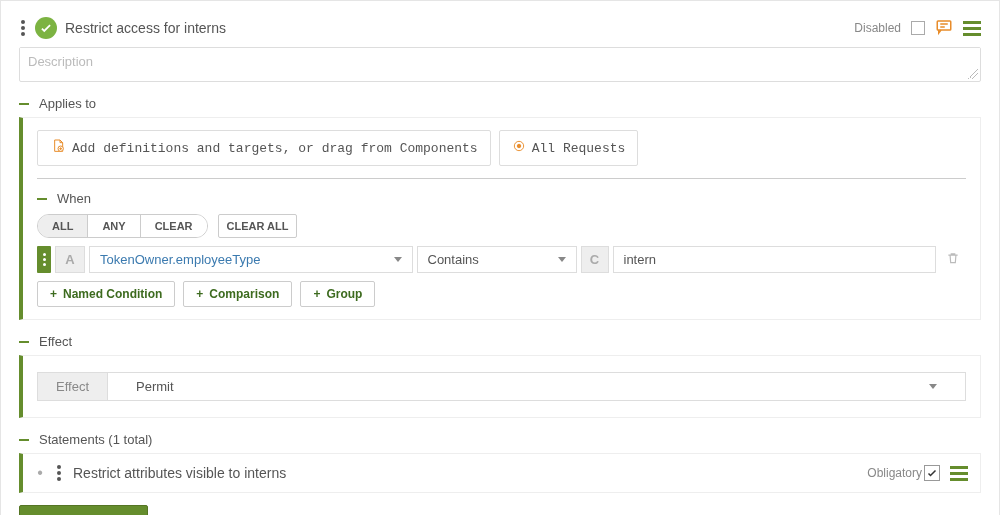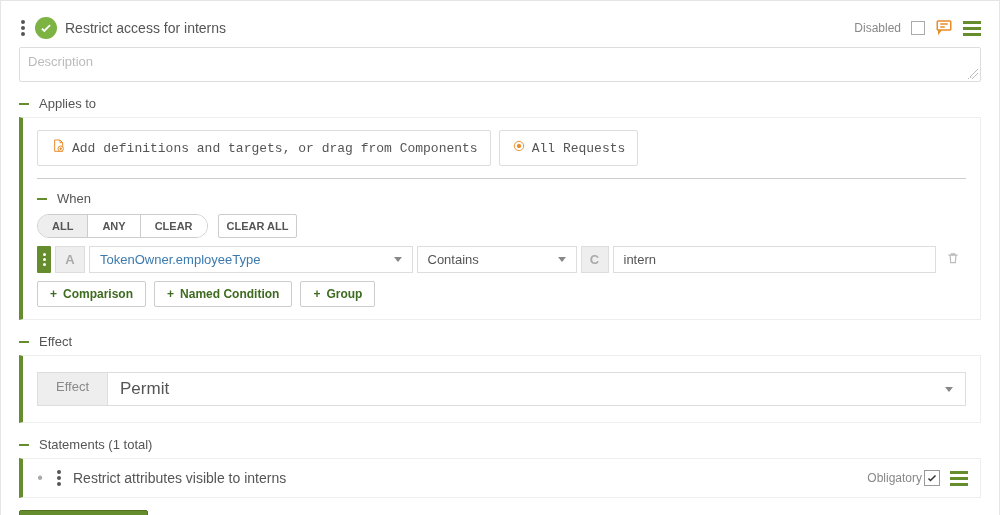--- a/index.html
+++ b/index.html
@@ -214,21 +214,21 @@
     .effect-row {
       display: flex; align-items: stretch;
     }
     .effect-label {
       background: #eeeeee; border: 1px solid #ddd;
       padding: 6px 18px; font-size: 13px; color: #888;
     }
     .effect-select {
       flex: 1; border: 1px solid #ddd; border-left: none;
       display: flex; align-items: center; justify-content: space-between;
-      padding: 6px 12px; font-size: 17px;
+      padding: 6px 28px; font-size: 13px;
     }
     
     .stmt-block {
       border-left: 4px solid #658d2d;
       border-top: 1px solid #eee; border-bottom: 1px solid #eee; border-right: 1px solid #eee;
       display: flex; align-items: center; padding: 10px 12px; gap: 10px;
       margin-bottom: 12px;
     }
     .stmt-bullet {
       width: 10px; text-align: center; color: #aaa; font-size: 16px;
@@ -358,22 +358,22 @@
       <button class="trash-btn">
         <span class="trash-icon">
           <svg viewBox="0 0 24 24" fill="none" stroke="#bbb" stroke-width="2">
               <path d="M4 7h16M9 7V5h6v2M7 7l1 13h8l1-13"></path>
             </svg>
         </span>
       </button>
     </div>
 
     <div class="add-row">
+      <button class="btn-green-outline plus-icon">Named Condition</button>
       <button class="btn-green-outline plus-icon">Comparison</button>
-      <button class="btn-green-outline plus-icon">Named Condition</button>
       <button class="btn-green-outline plus-icon">Group</button>
     </div>
   </div>
 
   
   <div class="section-header">
     <span class="collapse-icon"></span>
     <span>Effect</span>
   </div>
   <div class="indent-block effect-block">

